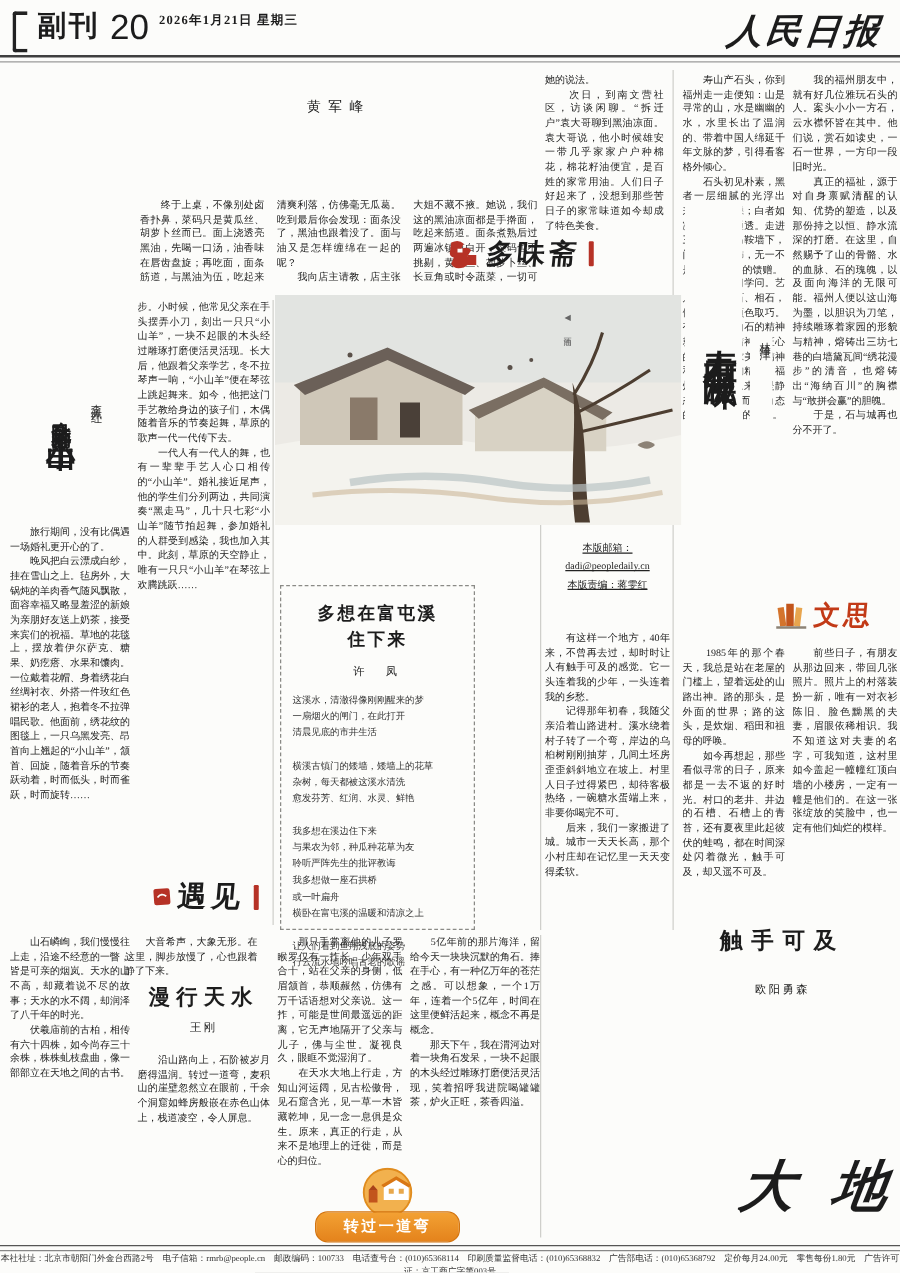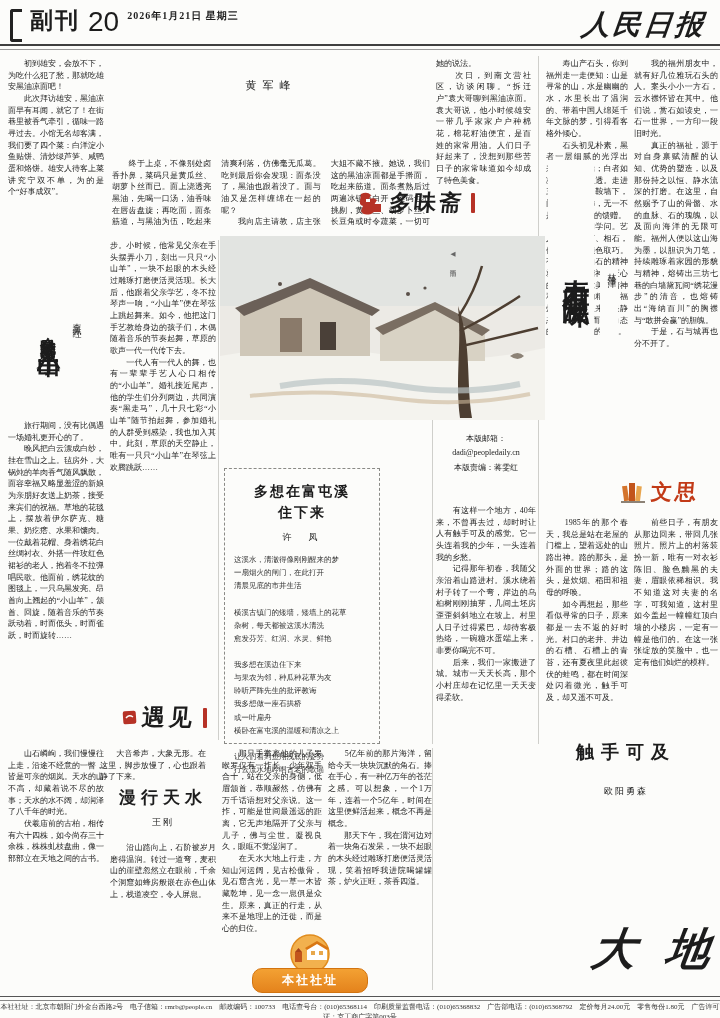--- a/index.html
+++ b/index.html
@@ -39,21 +39,21 @@
   .goat-title .t2{font-size:23px;font-weight:bold;letter-spacing:1px;}
   .v-author{font-size:9px;letter-spacing:3px;color:#333;}
   
   .poem-box{left:224px;top:468px;width:156px;height:276px;border:1px dashed #8a8a86;
             box-sizing:border-box;padding:12px 9px 8px 9px;text-align:center;background:#fcfcfa;}
   .poem-title{font-size:14px;font-weight:bold;line-height:1.5;letter-spacing:2px;}
   .poem-author{font-size:9px;margin:8px 0 9px 0;letter-spacing:4px;}
   .poem-body{font-size:7.5px;line-height:1.75;text-align:left;white-space:pre-line;color:#333;}
   
   .mailbox{left:436px;top:432px;width:100px;height:62px;font-size:8px;line-height:1.8;
-           text-align:center;color:#222;}
+           text-align:center;color:#222;text-decoration:underline;}
   
   .stone-title{left:548px;top:160px;width:46px;height:222px;background:#fcfcfa;
                font-size:27px;font-weight:bold;text-align:center;letter-spacing:4px;}
   .stone-author{left:600px;top:266px;width:18px;height:70px;background:#fcfcfa;}
   
   .touch-title{left:562px;top:740px;width:128px;height:52px;background:#fcfcfa;text-align:center;}
   .touch-title .tt{font-size:18px;font-weight:bold;letter-spacing:7px;}
   .touch-title .ta{font-size:9px;margin-top:21px;letter-spacing:2px;}
   
   .ts-title{left:110px;top:786px;width:106px;text-align:center;background:#fcfcfa;}
@@ -85,22 +85,20 @@
   <div class="abs rule-top"></div>
 
   <div class="abs vline" style="left:218px;top:240px;height:500px;"></div>
   <div class="abs vline" style="left:432px;top:236px;height:508px;"></div>
   <div class="abs vline" style="left:538px;top:56px;height:688px;"></div>
   <div class="abs vline" style="left:432px;top:748px;height:242px;"></div>
 
   <div class="abs main-head">
     <div class="main-author">黄军峰</div>
   </div>
-  <div class="abs col" style="left:8px;top:58px;width:96px;height:222px;">　　初到雄安，会放不下，为吃什么犯了愁，那就吃雄安黑油凉面吧！
-　　此次拜访雄安，黑油凉面早有耳闻，就它了！在街巷里被香气牵引，循味一路寻过去。小馆无名却客满，我们要了四个菜：白洋淀小鱼贴饼、清炒绿芦笋、咸鸭蛋和烙饼。雄安人待客上菜讲究宁双不单，为的是个“好事成双”。</div>
   <div class="abs col midcols" style="left:112px;top:158px;width:318px;height:72px;">　　终于上桌，不像别处卤香扑鼻，菜码只是黄瓜丝、胡萝卜丝而已。面上浇透亮黑油，先喝一口汤，油香味在唇齿盘旋；再吃面，面条筋道，与黑油为伍，吃起来清爽利落，仿佛毫无瓜葛。吃到最后你会发现：面条没了，黑油也跟着没了。面与油又是怎样缠绵在一起的呢？
 　　我向店主请教，店主张大姐不藏不掖。她说，我们这的黑油凉面都是手擀面，吃起来筋道。面条煮熟后过两遍冰镇凉白开，菜码也不挑剔，黄瓜丝、胡萝卜丝、长豆角或时令蔬菜，一切可配。
 　　重点在黑油上。我问，黑油是什么油？只因棉花籽油颜色偏深故得名黑油。精选正宗棉花籽油，起锅烧热，放少许花椒，趁热浇在碗中，“刺啦”一声，满屋飘香。
 　　炎炎夏日吃凉面最地道，现在寒冬了，用的是温水。张大姐说，雄安发展迅速，客人南来北往，白洋淀鱼虾、雄安小吃什么的吃多了，黑油凉面渐渐被人们知道。现在，一些大饭店也开始有了黑油凉面。“不过大饭店做的，总觉得少了些烟火气。”我笑着认同</div>
   <div class="abs col" style="left:436px;top:58px;width:95px;height:126px;">她的说法。
 　　次日，到南文营社区，访谈闲聊。“拆迁户”袁大哥聊到黑油凉面。袁大哥说，他小时候雄安一带几乎家家户户种棉花，棉花籽油便宜，是百姓的家常用油。人们日子好起来了，没想到那些苦日子的家常味道如今却成了特色美食。
 　　“等夏天你过来，我请你吃地道雄安黑油凉面。”我说昨晚我已经提前品尝了，妙不可言！袁大哥爽朗笑道：“多在这里转转，你就会发现，雄安处处妙不可言！”</div>
 
   <div class="abs badge-row b-duowei" style="left:358px;top:188px;">
     <svg width="26" height="26" viewBox="0 0 26 26">
@@ -229,19 +227,19 @@
     <svg width="46" height="40" viewBox="0 0 46 40">
       <circle cx="23" cy="20" r="19" fill="#f2b14e"></circle>
       <circle cx="23" cy="20" r="19" fill="none" stroke="#e08c1e" stroke-width="1.5"></circle>
       <path d="M20 14 L30 9 L40 14 L40 26 L20 26 Z" fill="#fff"></path>
       <path d="M18 14 L30 7 L42 14 L40 16 L30 10 L20 16 Z" fill="#d97714"></path>
       <rect x="24" y="17" width="4" height="4" fill="#e8a84c"></rect>
       <rect x="32" y="17" width="4" height="4" fill="#e8a84c"></rect>
       <rect x="8" y="18" width="7" height="10" fill="#c2551c"></rect>
       <path d="M8 18 L11.5 14 L15 18 Z" fill="#a8431a"></path>
     </svg>
-    <div class="city-ribbon">本社社址</div>
+    <div class="city-ribbon">转过一道弯</div>
   </div>
 
   <div class="abs rule-bot"></div>
   <div class="abs footer">本社社址：北京市朝阳门外金台西路2号　电子信箱：rmrb@people.cn　邮政编码：100733　电话查号台：(010)65368114　印刷质量监督电话：(010)65368832　广告部电话：(010)65368792　定价每月24.00元　零售每份1.80元　广告许可证：京工商广字第003号</div>
 
 </div>
 
 </body></html>

